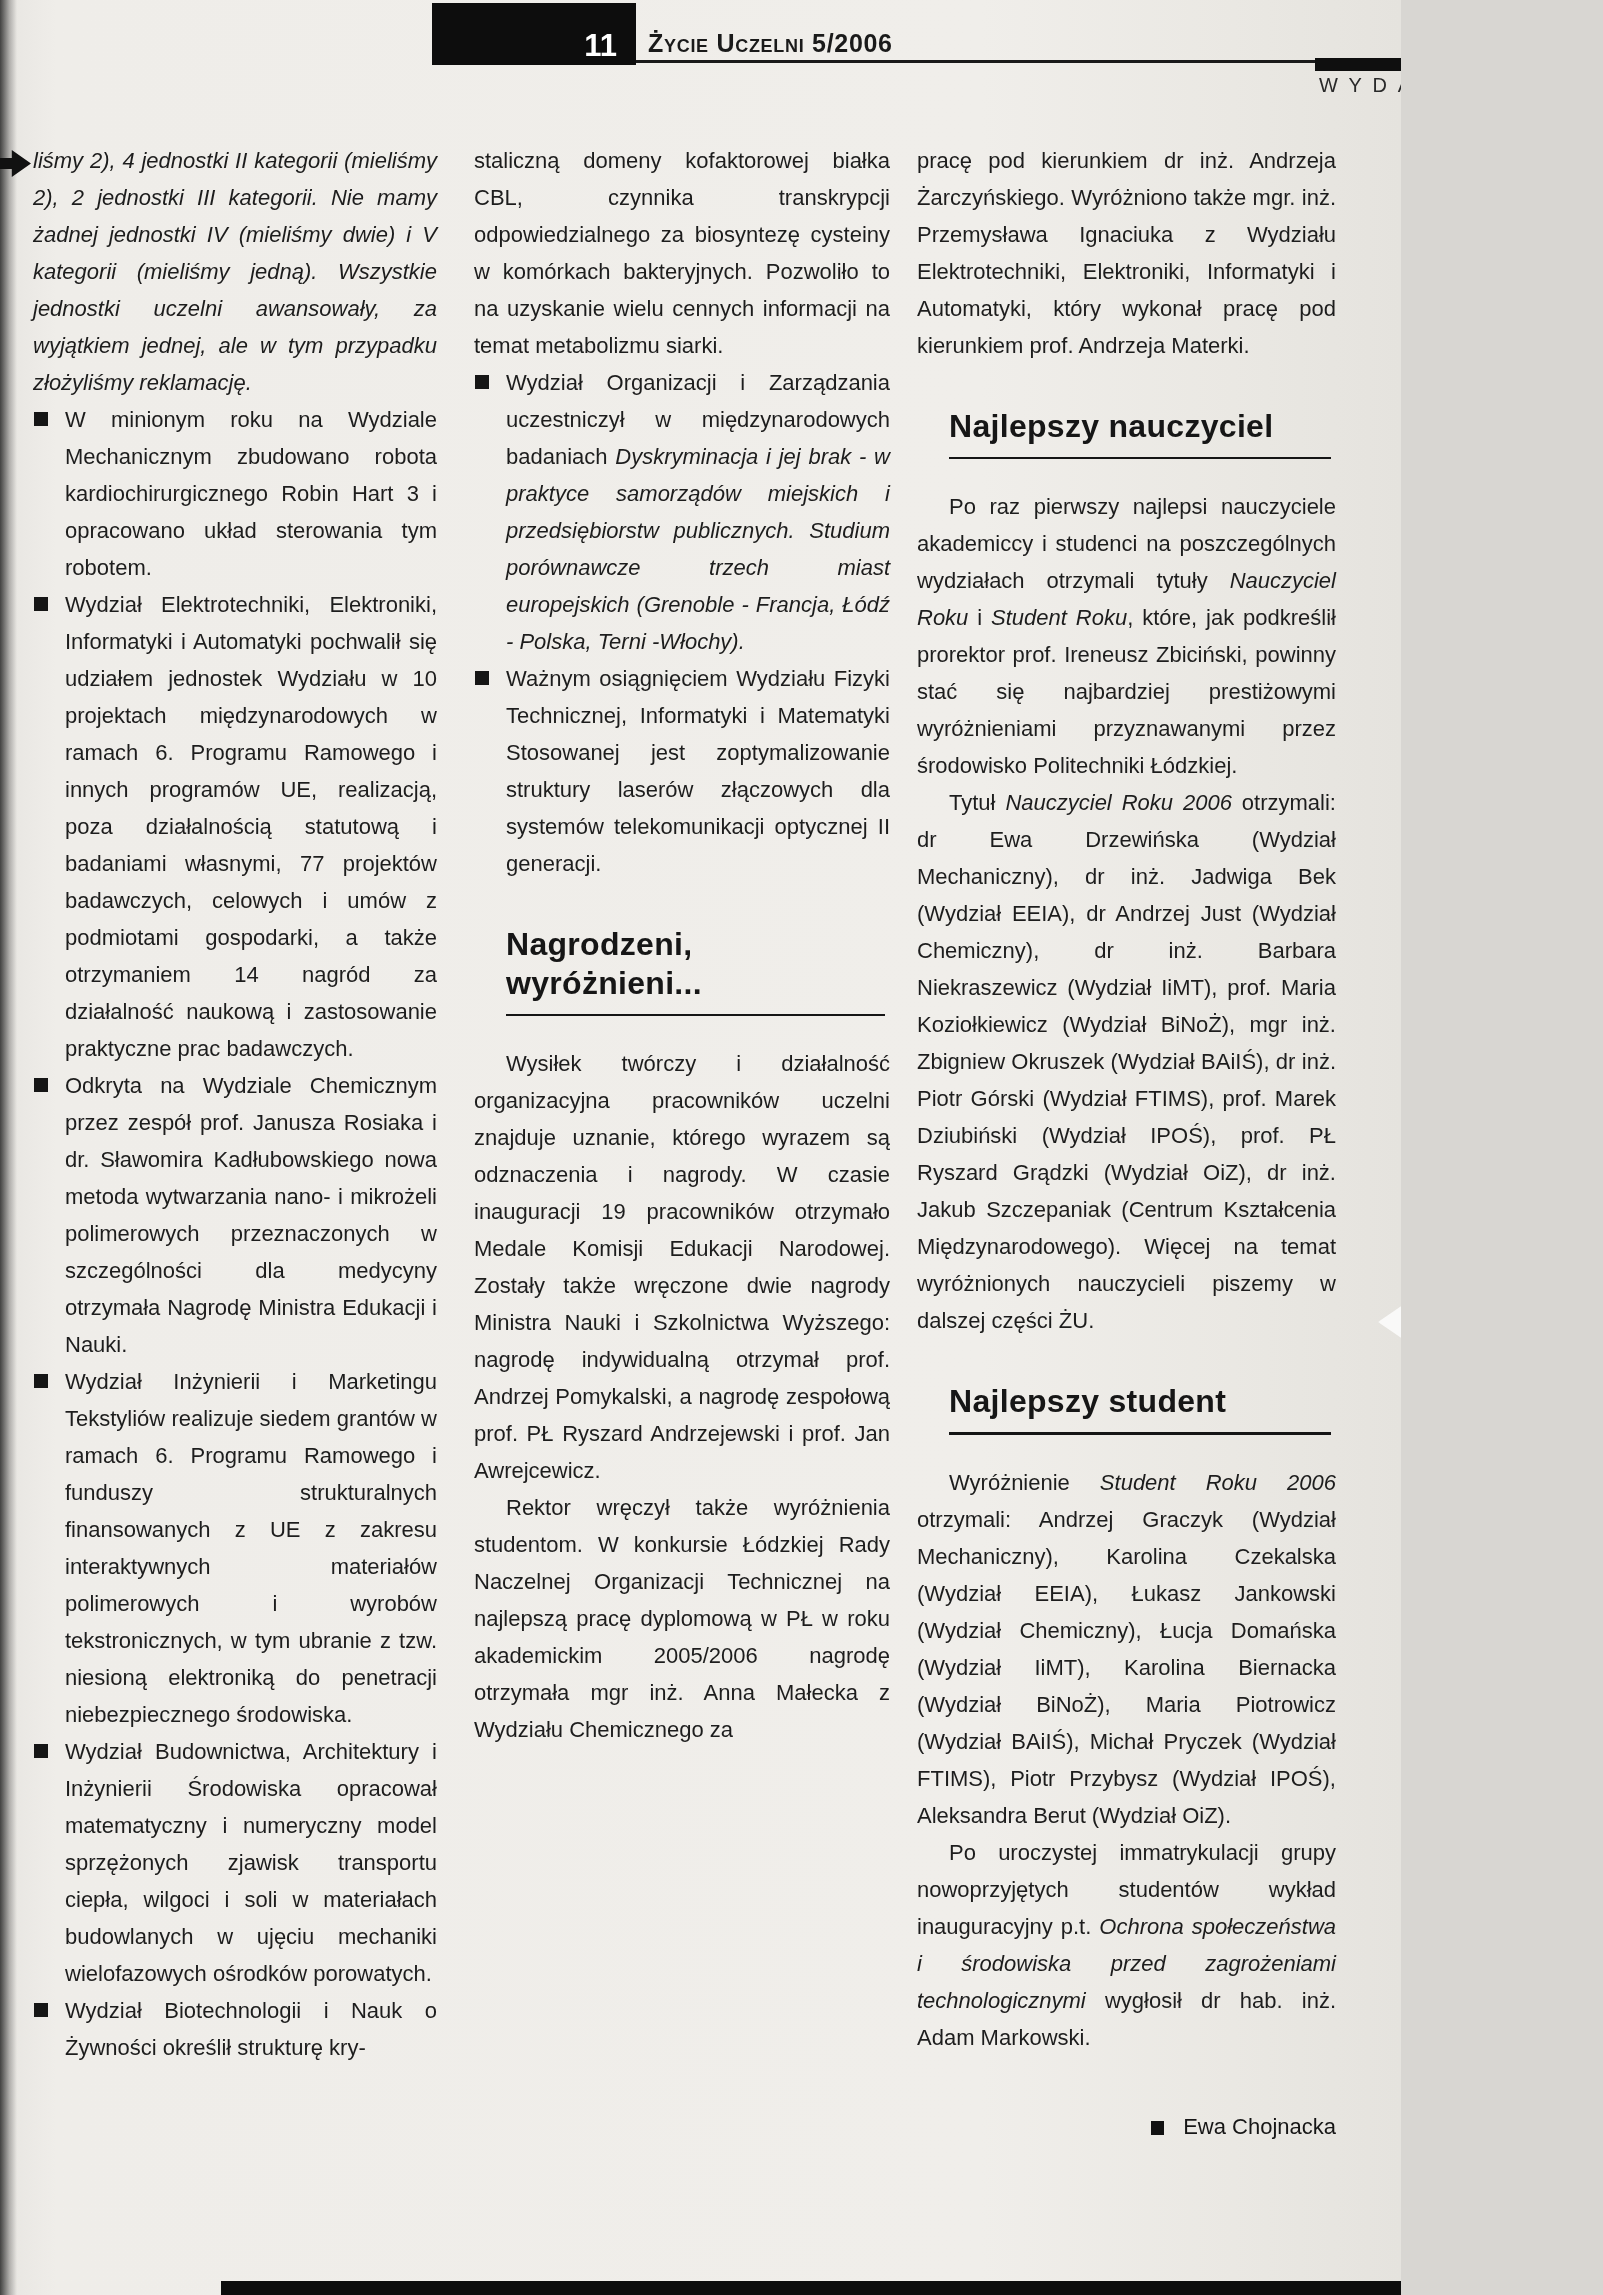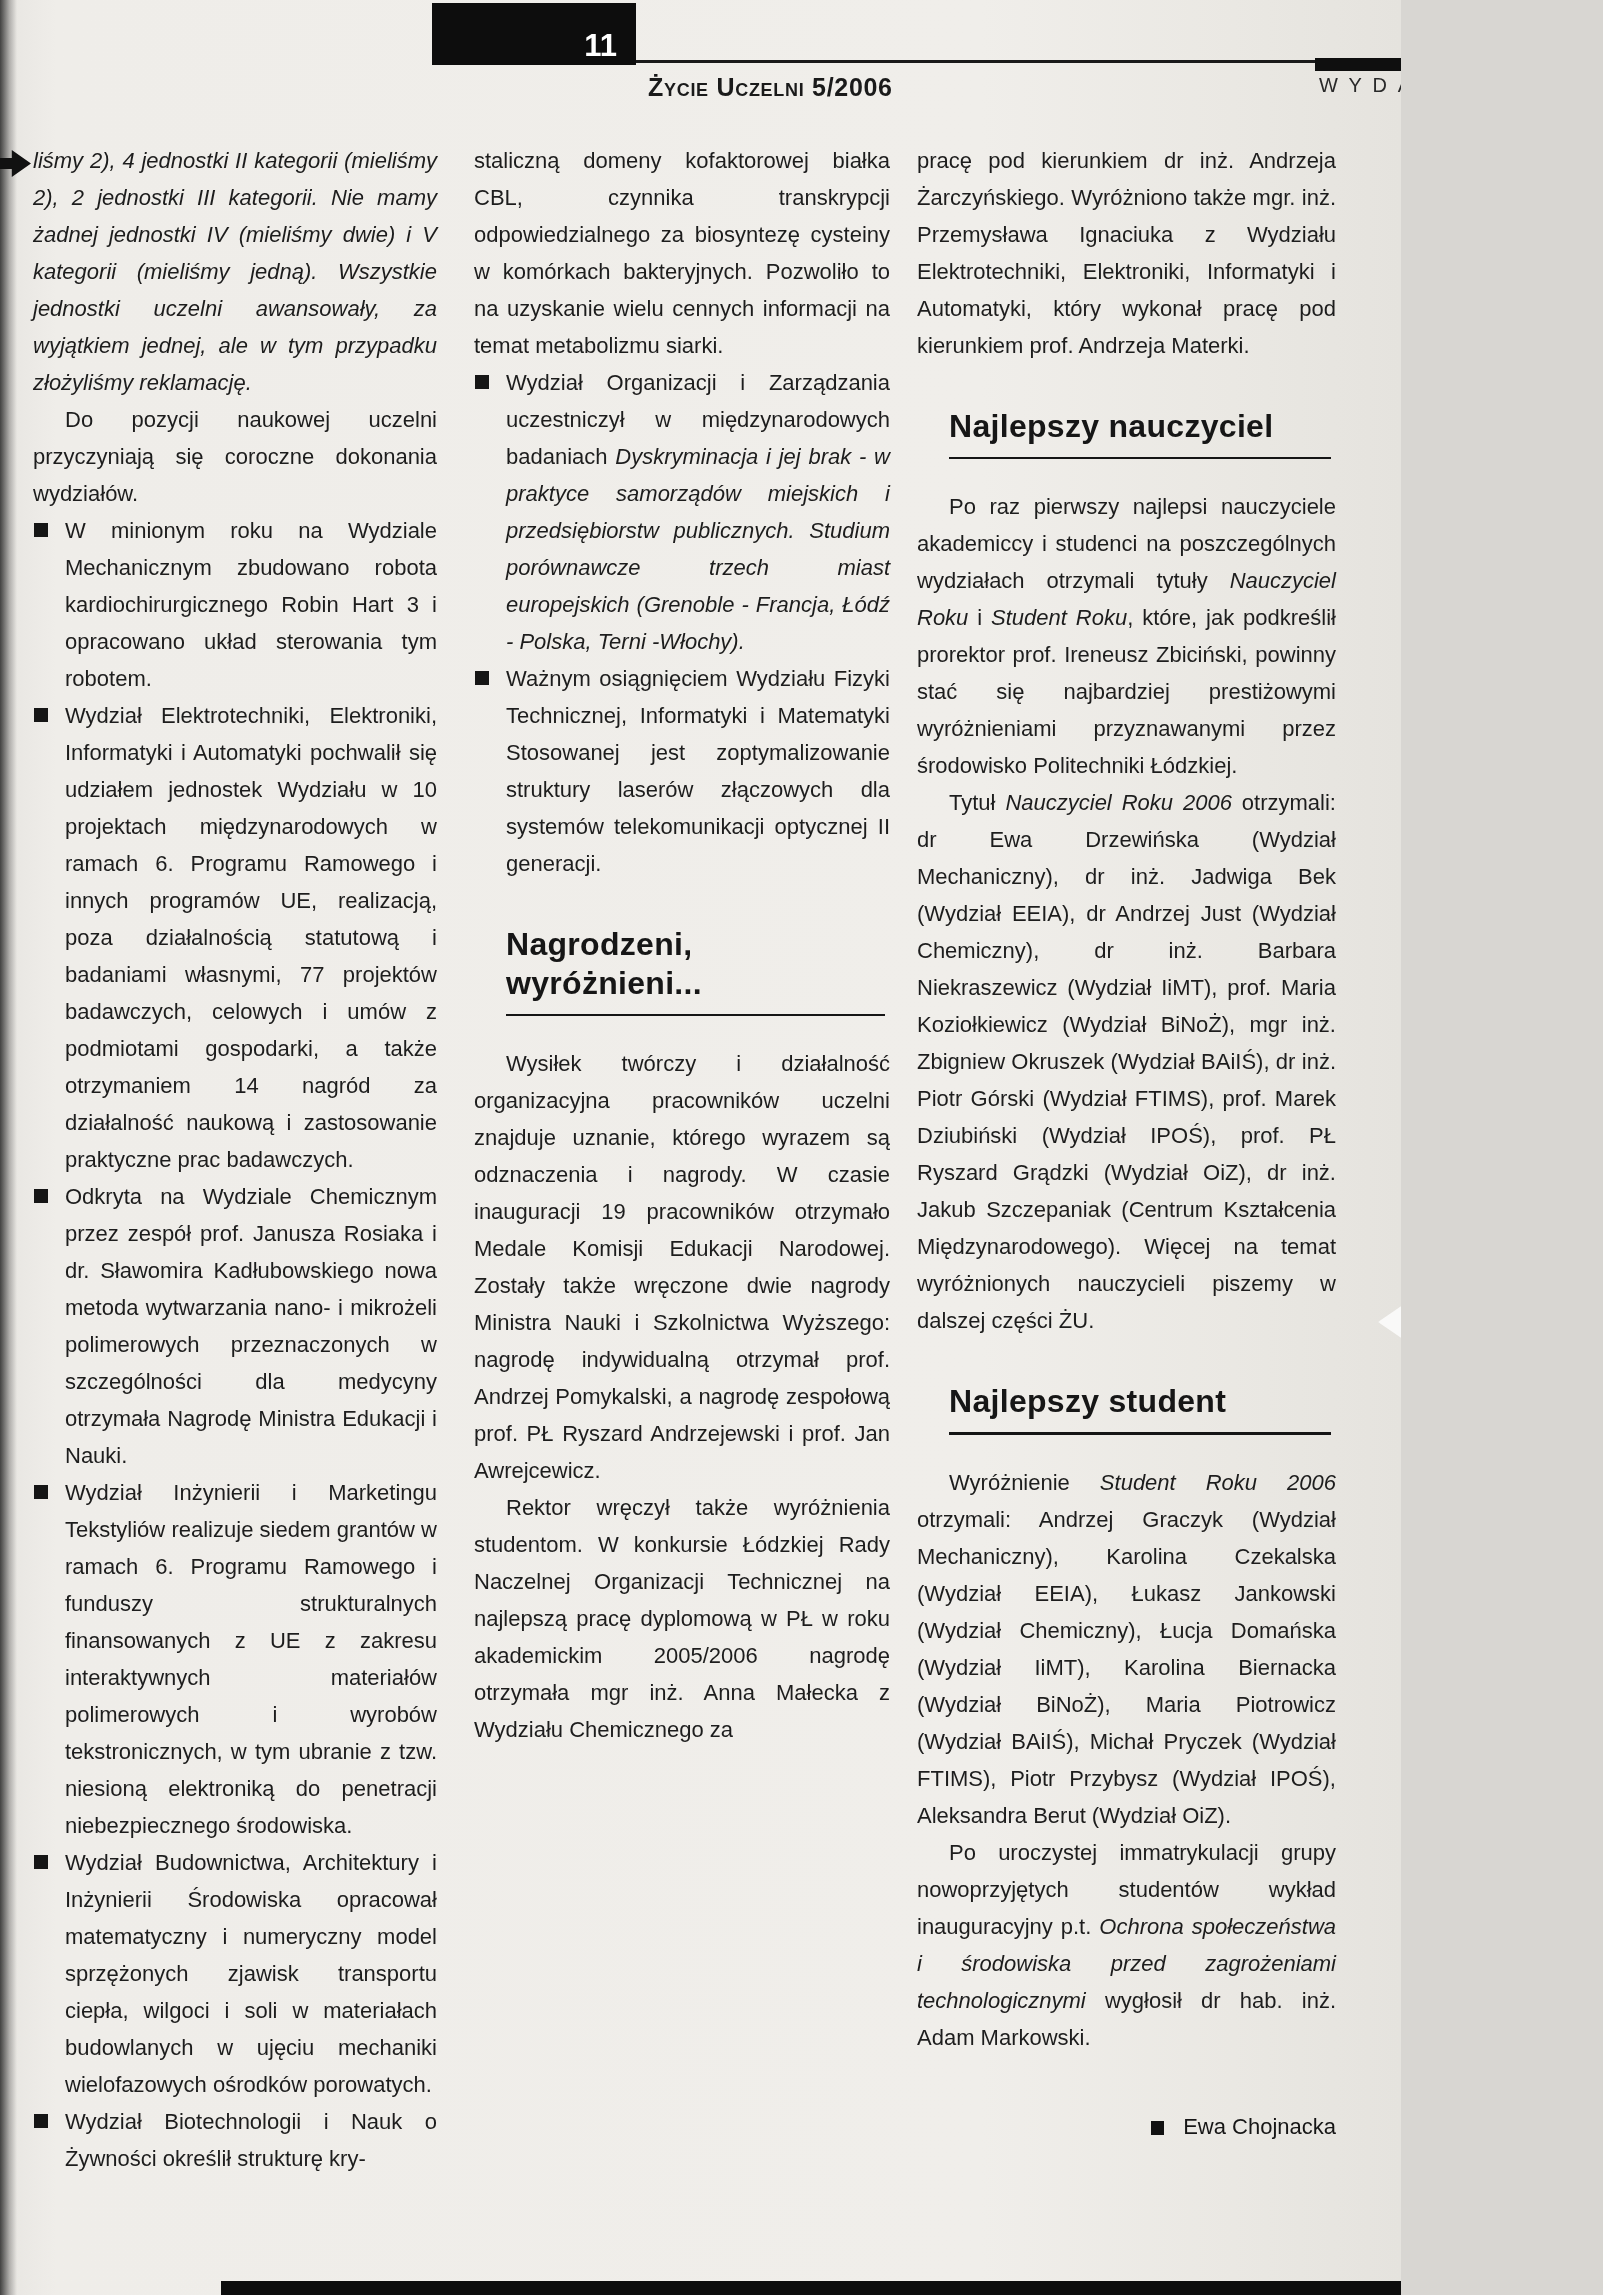--- a/index.html
+++ b/index.html
@@ -8,21 +8,21 @@
     background:linear-gradient(90deg,#e7e5e1 0,#efede9 4%,#f0eeea 70%,#eae8e3 88%,#e5e3de 100%);
     font-family:"Liberation Sans",sans-serif;color:#1d1d1d;
   }
   .scan-edge{position:absolute;left:0;top:0;width:17.4px;height:100%;
     background:linear-gradient(90deg,rgba(25,25,25,.8),rgba(25,25,25,.28) 55%,rgba(25,25,25,0));}
   
   .pagenum-box{position:absolute;left:432px;top:2.7px;width:204px;height:62px;background:#0d0d0d;
     display:flex;align-items:flex-end;justify-content:flex-end;padding:0 19px 4px 0;box-sizing:border-box;}
   .pagenum{color:#ffffff;font-size:31px;font-weight:700;line-height:1;}
   .masthead{position:absolute;left:648px;top:29px;font-size:25px;font-weight:600;
-    font-variant:small-caps;letter-spacing:0.7px;color:#1a1a1a;white-space:nowrap;margin-top:44px;}
+    font-variant:small-caps;letter-spacing:0.7px;color:#1a1a1a;white-space:nowrap;}
   .header-rule{position:absolute;left:636px;top:60px;width:699px;height:3.3px;background:#1a1a1a;}
   .section-bar{position:absolute;left:1315px;top:58px;width:227px;height:12.7px;background:#0f0f0f;}
   .section-title{position:absolute;left:1319px;top:74px;font-size:20px;font-weight:400;
     letter-spacing:10.7px;color:#2a2a2a;white-space:nowrap;}
   .cont-arrow{position:absolute;left:0;top:150px;width:31px;height:27px;background:#111;
     clip-path:polygon(0 30%,38% 30%,38% 0,100% 50%,38% 100%,38% 70%,0 70%);}
   
   .column{position:absolute;top:142px;font-size:22px;line-height:37px;}
   #col1{left:33px;width:404px;}
   #col2{left:474px;width:416px;}
@@ -66,21 +66,20 @@
   </div>
   <div class="masthead">Życie Uczelni 5/2006</div>
   <div class="header-rule"></div>
   <div class="section-bar"></div>
   <div class="section-title">WYDARZENIA</div>
 
   <div class="cont-arrow"></div>
 
   <div class="column" id="col1">
       <p class="para noindent"><i class="seg">liśmy 2), 4 jednostki II kategorii (mieliśmy 2), 2 jednostki III kategorii. Nie mamy żadnej jednostki IV (mieliśmy dwie) i V kategorii (mieliśmy jedną). Wszystkie jednostki uczelni awansowały, za wyjątkiem jednej, ale w tym przypadku złożyliśmy reklamację.</i></p>
-      <p class="para"><span class="seg">Do pozycji naukowej uczelni przyczyniają się coroczne dokonania wydziałów.</span></p>
       <div class="bullet-item">
         <span class="bullet-marker"></span>
         <div class="bullet-text"><span class="seg">W minionym roku na Wydziale Mechanicznym zbudowano robota kardiochirurgicznego Robin Hart 3 i opracowano układ sterowania tym robotem.</span></div>
       </div>
       <div class="bullet-item">
         <span class="bullet-marker"></span>
         <div class="bullet-text"><span class="seg">Wydział Elektrotechniki, Elektroniki, Informatyki i Automatyki pochwalił się udziałem jednostek Wydziału w 10 projektach międzynarodowych w ramach 6. Programu Ramowego i innych programów UE, realizacją, poza działalnością statutową i badaniami własnymi, 77 projektów badawczych, celowych i umów z podmiotami gospodarki, a także otrzymaniem 14 nagród za działalność naukową i zastosowanie praktyczne prac badawczych.</span></div>
       </div>
       <div class="bullet-item">
         <span class="bullet-marker"></span>

